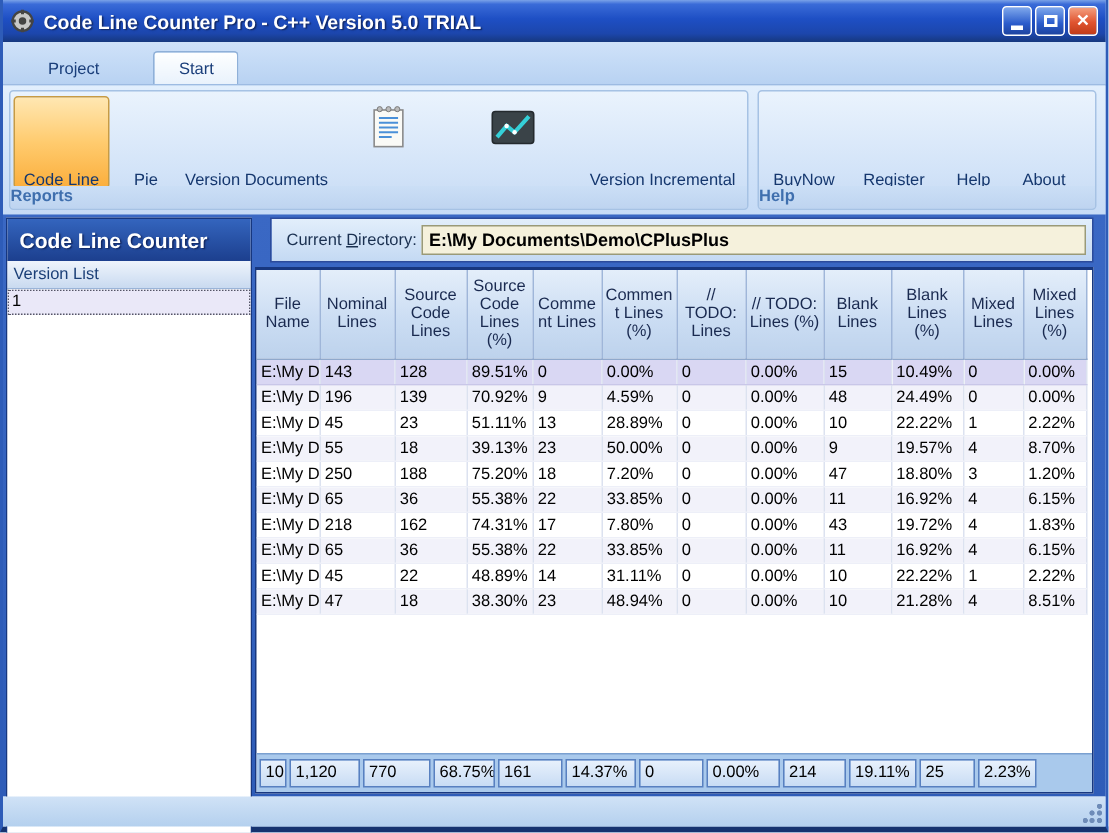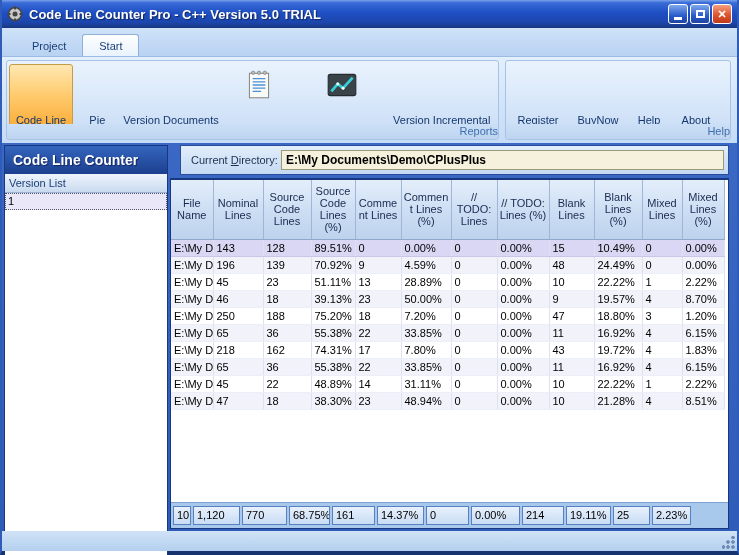--- a/index.html
+++ b/index.html
@@ -19,33 +19,33 @@
   .winbtn { width:20px; height:20px; border:1px solid #fff; border-radius:3px;
     background:linear-gradient(180deg,#7FA8EC,#2A5BCB 60%,#1E44A0);
     color:#fff; font-weight:bold; font-size:11px; line-height:18px;
     text-align:center; cursor:default; }
   .winbtn.close { background:linear-gradient(180deg,#F4A080,#E05430 55%,#C03A18); }
   .winbtn .mingl { display:block; width:8px; height:3px; background:#fff; margin:12px auto 0; }
   .winbtn .maxgl { display:block; width:9px; height:8px; border:2px solid #fff; margin:5px auto 0; }
 
   
   .tabbar { height:29px; background:linear-gradient(180deg,#CFE2F9,#B8D2F2);
-    display:flex; align-items:flex-end; padding:0 0 0 14px; border-bottom:1px solid #9DBBE2; }
+    display:flex; align-items:flex-end; padding:0 0 0 14px; border-bottom:1px solid #9DBBE2;gap:20px; }
   .tab { padding:5px 16px 4px; color:#1A3E7A; cursor:default; }
   .tab.active { background:linear-gradient(180deg,#FEFFFF,#E9F2FC);
     border:1px solid #8FB0D8; border-bottom:none; border-radius:3px 3px 0 0; }
 
   
   .ribbon { height:86px; background:linear-gradient(180deg,#E2EFFD,#C6DBF6);
     display:flex; padding:3px 4px; gap:6px; }
   .rgroup { border:1px solid #A6C2E4; border-radius:3px; position:relative;
     background:linear-gradient(180deg,#EAF3FD,#D2E3F8 70%,#C6DAF4); overflow:hidden; }
   .rgroup .glabel { position:absolute; left:0; right:0; bottom:0; height:15px;
-    text-align:right; color:#3F6FAE; background:linear-gradient(180deg,#CBDFF6,#BED4F0);
-    line-height:15px; }
+    text-align:left; color:#3F6FAE; background:linear-gradient(180deg,#CBDFF6,#BED4F0);
+    line-height:15px;font-weight:bold; }
   .rbtns { display:flex; align-items:flex-start; padding:3px 2px; gap:2px; }
   .rbtn { display:flex; flex-direction:column; align-items:center; gap:1px;
     padding-top:3px; height:62px; border:1px solid transparent; border-radius:3px; cursor:default; }
   .rbtn .lbl { text-align:center; color:#15376E; line-height:12px; overflow-wrap:anywhere;margin-top:45px; }
   .rbtn.sel { background:linear-gradient(180deg,#FFE7B2,#FFCB6E 50%,#FBAE3C);
     border:1px solid #C79B44; }
   .ric { width:34px; height:34px; display:block; }
   .rb1{width:66px}.rb2{width:46px}.rb3{width:102px}.rb4{width:76px}.rb5{width:90px}.rb6{width:112px}
   .hb1{width:56px}.hb2{width:60px}.hb3{width:42px}.hb4{width:48px}
 
@@ -199,38 +199,38 @@
             <path d="M30.5 7.5 L30 1.5 L25.5 5 Z" fill="#3A9A3A"></path>
           </svg>
           <div class="lbl">Version Incremental Change</div>
         </div>
       </div>
       <div class="glabel">Reports</div>
     </div>
 
     <div class="rgroup" style="width:226px;">
       <div class="rbtns">
-        <div class="rbtn hb2">
-          <svg class="ric" viewBox="0 0 32 32">
-            <rect x="3" y="10" width="21" height="14" fill="#FDFDFD" stroke="#6A8ABD" stroke-width="1.4"></rect>
-            <path d="M3 10 L13.5 18.5 L24 10" fill="none" stroke="#6A8ABD" stroke-width="1.4"></path>
-            <rect x="20" y="5" width="9" height="12" fill="#EEF4FC" stroke="#8899AA"></rect>
-            <path d="M23 3.5 q3.5 -2 3.5 2 v7" fill="none" stroke="#667788" stroke-width="1.4"></path>
-          </svg>
-          <div class="lbl"><u>R</u>egister</div>
-        </div>
         <div class="rbtn hb1">
           <svg class="ric" viewBox="0 0 32 32">
             <circle cx="10" cy="10" r="6" fill="#F8C825" stroke="#C08A10" stroke-width="1.6"></circle>
             <circle cx="10" cy="10" r="2.3" fill="#FDF6E0" stroke="#C08A10"></circle>
             <path d="M14.5 14.5 L26 26" stroke="#F8C825" stroke-width="4"></path>
             <path d="M14.5 14.5 L26 26" stroke="#C08A10" stroke-width="4" fill="none" opacity="0.25"></path>
             <path d="M22 26.5 L25 23.5 M25.5 29 L28.5 26" stroke="#F8C825" stroke-width="3"></path>
           </svg>
           <div class="lbl"><u>B</u>uyNow</div>
+        </div>
+        <div class="rbtn hb2">
+          <svg class="ric" viewBox="0 0 32 32">
+            <rect x="3" y="10" width="21" height="14" fill="#FDFDFD" stroke="#6A8ABD" stroke-width="1.4"></rect>
+            <path d="M3 10 L13.5 18.5 L24 10" fill="none" stroke="#6A8ABD" stroke-width="1.4"></path>
+            <rect x="20" y="5" width="9" height="12" fill="#EEF4FC" stroke="#8899AA"></rect>
+            <path d="M23 3.5 q3.5 -2 3.5 2 v7" fill="none" stroke="#667788" stroke-width="1.4"></path>
+          </svg>
+          <div class="lbl"><u>R</u>egister</div>
         </div>
         <div class="rbtn hb3">
           <svg class="ric" viewBox="0 0 32 32">
             <circle cx="16" cy="16" r="11" fill="none" stroke="#E05020" stroke-width="7"></circle>
             <circle cx="16" cy="16" r="11" fill="none" stroke="#FDFDFD" stroke-width="7" stroke-dasharray="8.64 8.64" stroke-dashoffset="4.32"></circle>
             <circle cx="16" cy="16" r="14.2" fill="none" stroke="#888" stroke-width="1"></circle>
             <circle cx="16" cy="16" r="7.4" fill="none" stroke="#888" stroke-width="1"></circle>
           </svg>
           <div class="lbl"><u>H</u>elp</div>
         </div>
@@ -335,21 +335,21 @@
                 <td>28.89%</td>
                 <td>0</td>
                 <td>0.00%</td>
                 <td>10</td>
                 <td>22.22%</td>
                 <td>1</td>
                 <td>2.22%</td>
               </tr>
               <tr class="alt">
                 <td>E:\My Dc</td>
-                <td>46</td>
+                <td>55</td>
                 <td>18</td>
                 <td>39.13%</td>
                 <td>23</td>
                 <td>50.00%</td>
                 <td>0</td>
                 <td>0.00%</td>
                 <td>9</td>
                 <td>19.57%</td>
                 <td>4</td>
                 <td>8.70%</td>

